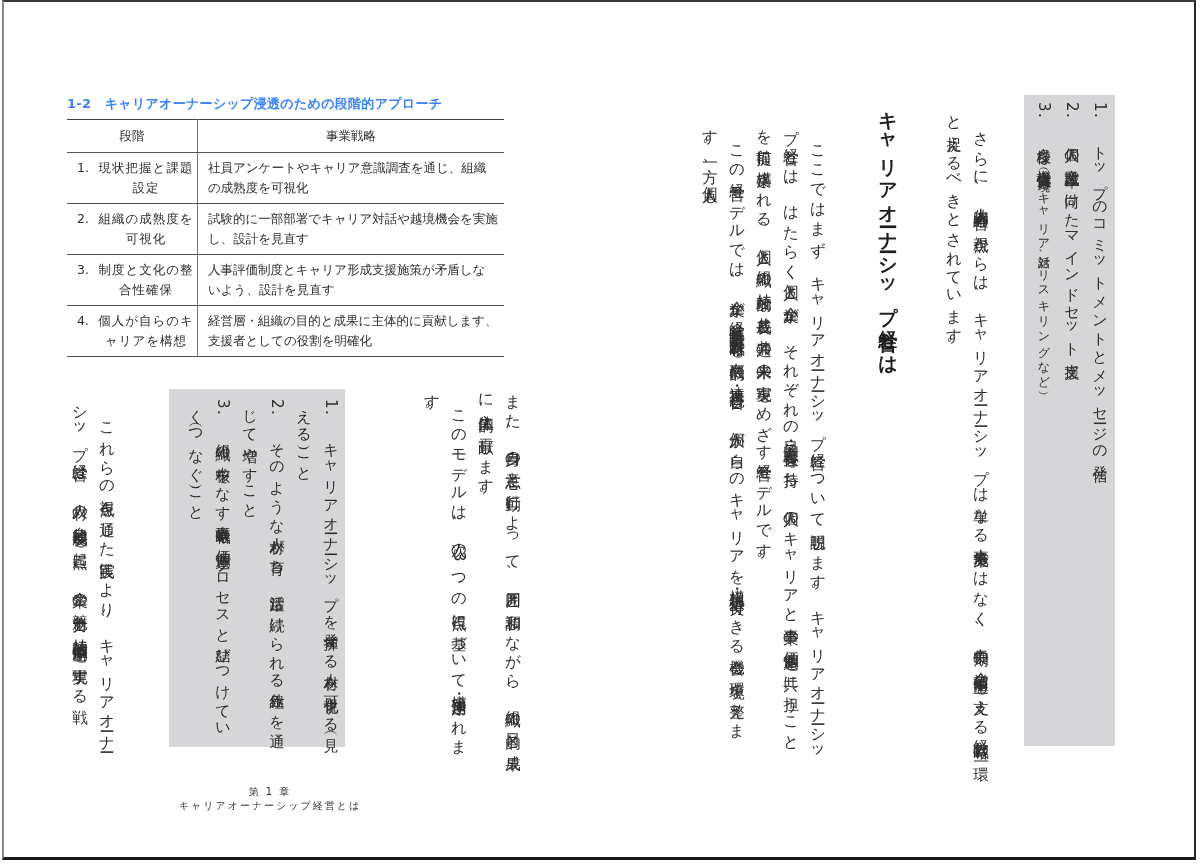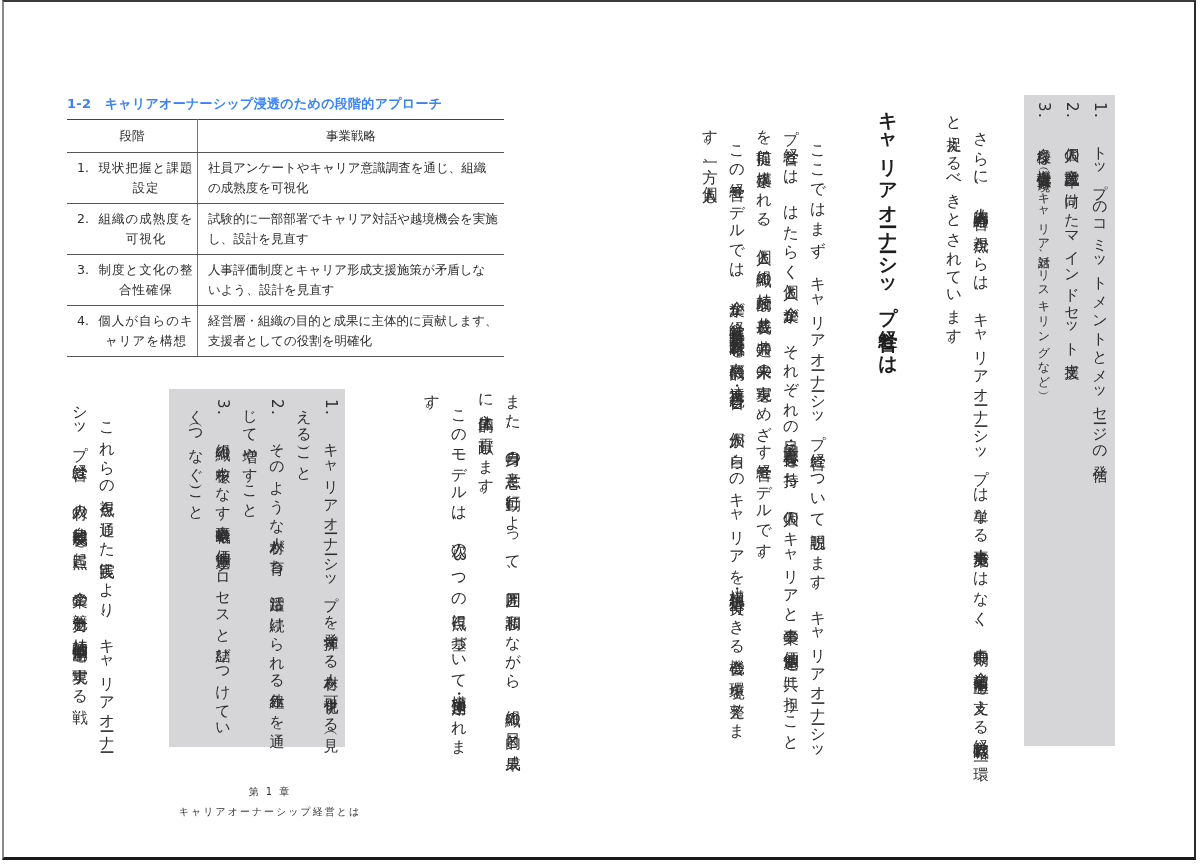--- a/index.html
+++ b/index.html
@@ -55,21 +55,21 @@
       position: absolute; left: 169px; top: 389px; width: 176px; height: 358px;
       background: #d6d5d8;
     }
     .left-box-list { left: 182px; top: 399px; height: 340px; font-size: 15px; line-height: 27px; }
     .left-body2 { left: 66px; top: 395px; height: 365px; }
     .list-num { display: inline-block; }
     .footer-chapter {
       position: absolute; left: 150px; top: 785px; width: 240px; text-align: center;
       font-size: 10px; letter-spacing: 2px; color: #333;
     }
-    .footer-chapter .ch { display: block; margin-bottom: 6px; }
+    .footer-chapter .ch { display: block; }
     .pageno {
       position: absolute; top: 885px; height: 24px; width: 44px;
       border-left: 1px solid #666; border-right: 1px solid #666;
       text-align: center; font-size: 15px; line-height: 20px; color: #333; font-family: Liberation Mono, monospace;
     }
     .pg23 { left: 262px; }
     .pg22 { left: 893px; }
     
     .right-box {
       position: absolute; left: 1024px; top: 95px; width: 91px; height: 651px;

